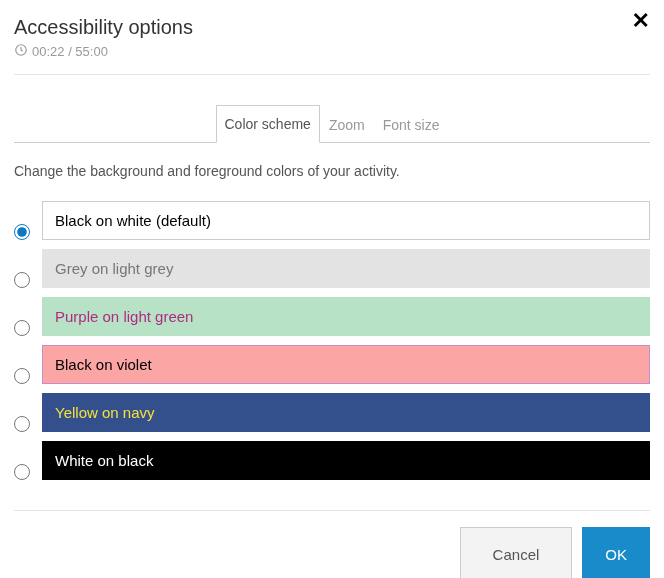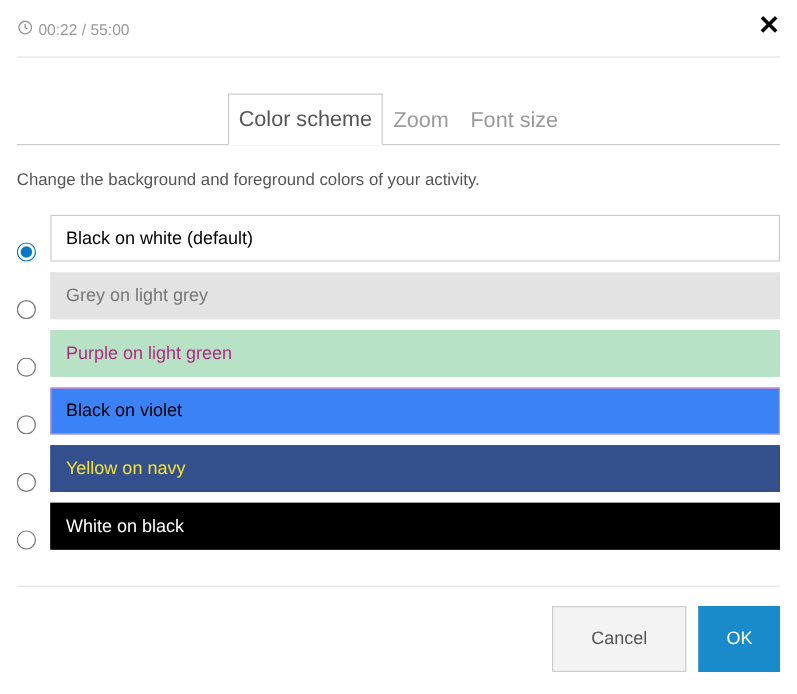--- a/index.html
+++ b/index.html
@@ -51,21 +51,21 @@
     margin: 0 0 30px 0;
   }
   .tabs {
     display: flex;
     justify-content: center;
     gap: 0;
     margin-bottom: 0;
   }
   .tab {
     padding: 10px 8px;
-    font-size: 18px;
+    font-size: 14px;
     color: #999;
     border: 1px solid transparent;
     border-bottom: none;
     cursor: pointer;
     background: none;
   }
   .tab.active {
     color: #555;
     border: 1px solid #ccc;
     border-bottom: 1px solid #fff;
@@ -136,20 +136,21 @@
 </style>
 </head>
 <body>
 
 <div class="dialog">
 
   <button class="close-btn">
     <span>✕</span>
   </button>
 
+  <h1 class="title">Accessibility options</h1>
 
   <div class="timer-row">
     <span>
       <svg viewBox="0 0 24 24" fill="none" stroke-width="2">
         <circle cx="12" cy="12" r="9"></circle>
         <path d="M12 7v5l3 2"></path>
       </svg>
     </span>
     <span>00:22 / 55:00</span>
   </div>
@@ -174,21 +175,21 @@
       <label class="option-row">
         <input type="radio" name="color-scheme" class="radio" style="">
         <div class="swatch" style="background: rgb(227, 227, 227); color: rgb(119, 119, 119); border: 1px solid rgb(227, 227, 227);">Grey on light grey</div>
       </label>
       <label class="option-row">
         <input type="radio" name="color-scheme" class="radio" style="">
         <div class="swatch" style="background: rgb(183, 226, 198); color: rgb(176, 43, 130); border: 1px solid rgb(183, 226, 198);">Purple on light green</div>
       </label>
       <label class="option-row">
         <input type="radio" name="color-scheme" class="radio" style="">
-        <div class="swatch" style="background: #3b82f6; color: rgb(0, 0, 0); border: 1px solid rgb(201, 139, 206);">Black on violet</div>
+        <div class="swatch" style="background: #fca5a5; color: rgb(0, 0, 0); border: 1px solid rgb(201, 139, 206);">Black on violet</div>
       </label>
       <label class="option-row">
         <input type="radio" name="color-scheme" class="radio" style="">
         <div class="swatch" style="background: rgb(52, 80, 140); color: rgb(244, 225, 58); border: 1px solid rgb(52, 80, 140);">Yellow on navy</div>
       </label>
       <label class="option-row">
         <input type="radio" name="color-scheme" class="radio" style="">
         <div class="swatch" style="background: rgb(0, 0, 0); color: rgb(255, 255, 255); border: 1px solid rgb(0, 0, 0);">White on black</div>
       </label>
     </div>

